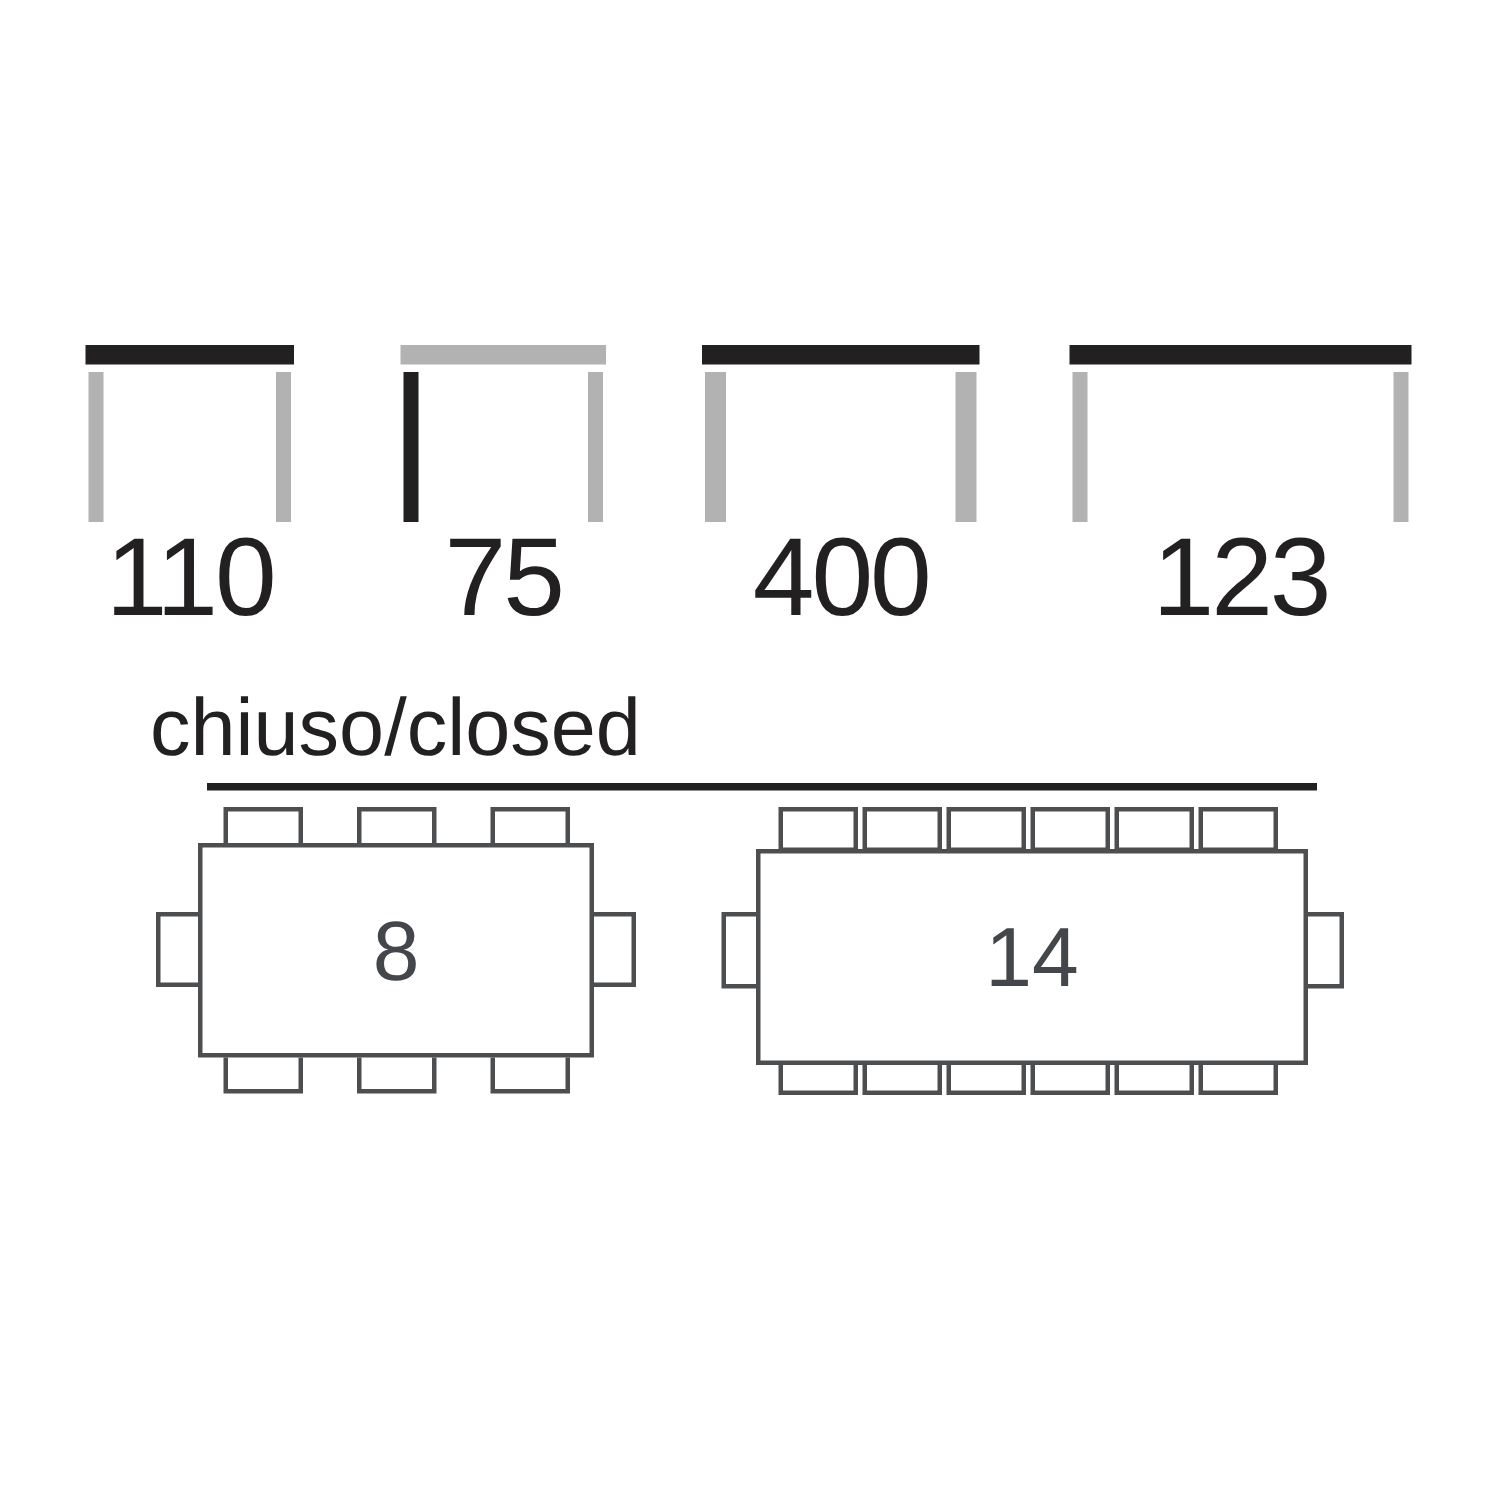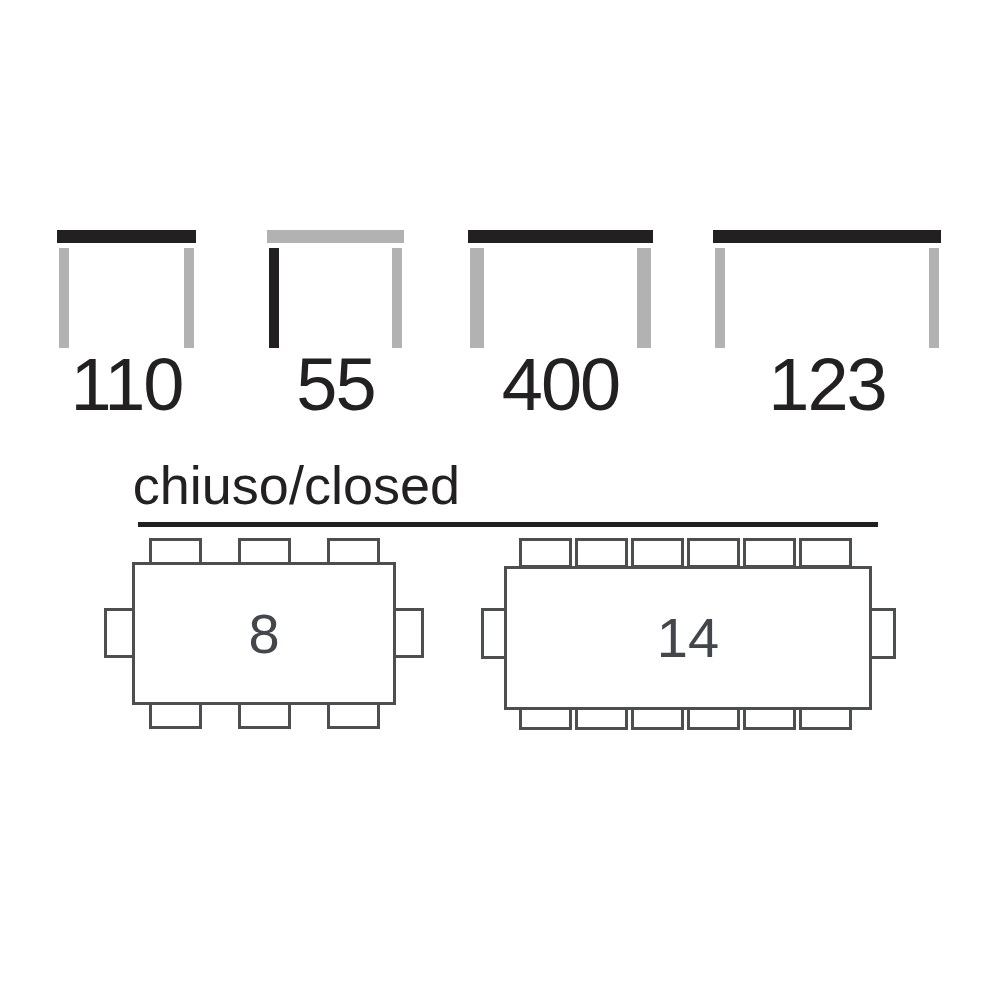--- a/index.html
+++ b/index.html
@@ -24,21 +24,21 @@
   .mleg{position:absolute;top:18px;height:100px;width:10px;}
   .m3 .mleg{width:14px;}
   .mleg.left{left:2px;}
   .mleg.right{right:2px;}
   [data-variant="dark"]{background:var(--ink);}
   [data-variant="gray"]{background:var(--gray);}
   .mlabel{position:absolute;top:118px;left:50%;transform:translateX(-50%);
           font-size:74px;line-height:1;color:var(--ink);letter-spacing:-2px;white-space:nowrap;}
 
   
-  .section-title{position:absolute;top:456px;width:360px;text-align:right;
+  .section-title{position:absolute;top:456px;width:360px;text-align:left;
                  font-size:54px;line-height:1.1;color:var(--ink);white-space:nowrap;}
   .closed-title{left:100px;}
   .open-title{left:540px;}
   .rule{position:absolute;left:138px;top:522px;width:740px;height:5px;background:var(--ink);}
 
   
   .diagram{position:absolute;top:538px;}
   .closed-diagram{left:104px;width:320px;height:193px;}
   .open-diagram{left:476px;width:420px;height:193px;}
   .tabletop{position:absolute;z-index:2;background:var(--bg);border:3px solid var(--line);
@@ -69,21 +69,21 @@
     <div class="mbar" data-variant="dark"></div>
     <div class="mleg left" data-variant="gray"></div>
     <div class="mleg right" data-variant="gray"></div>
     <div class="mlabel">110</div>
   </div>
 
   <div class="micon m2">
     <div class="mbar" data-variant="gray"></div>
     <div class="mleg left" data-variant="dark"></div>
     <div class="mleg right" data-variant="gray"></div>
-    <div class="mlabel">55</div>
+    <div class="mlabel">75</div>
   </div>
 
   <div class="micon m3">
     <div class="mbar" data-variant="dark"></div>
     <div class="mleg left" data-variant="gray"></div>
     <div class="mleg right" data-variant="gray"></div>
     <div class="mlabel">400</div>
   </div>
 
   <div class="micon m4">

